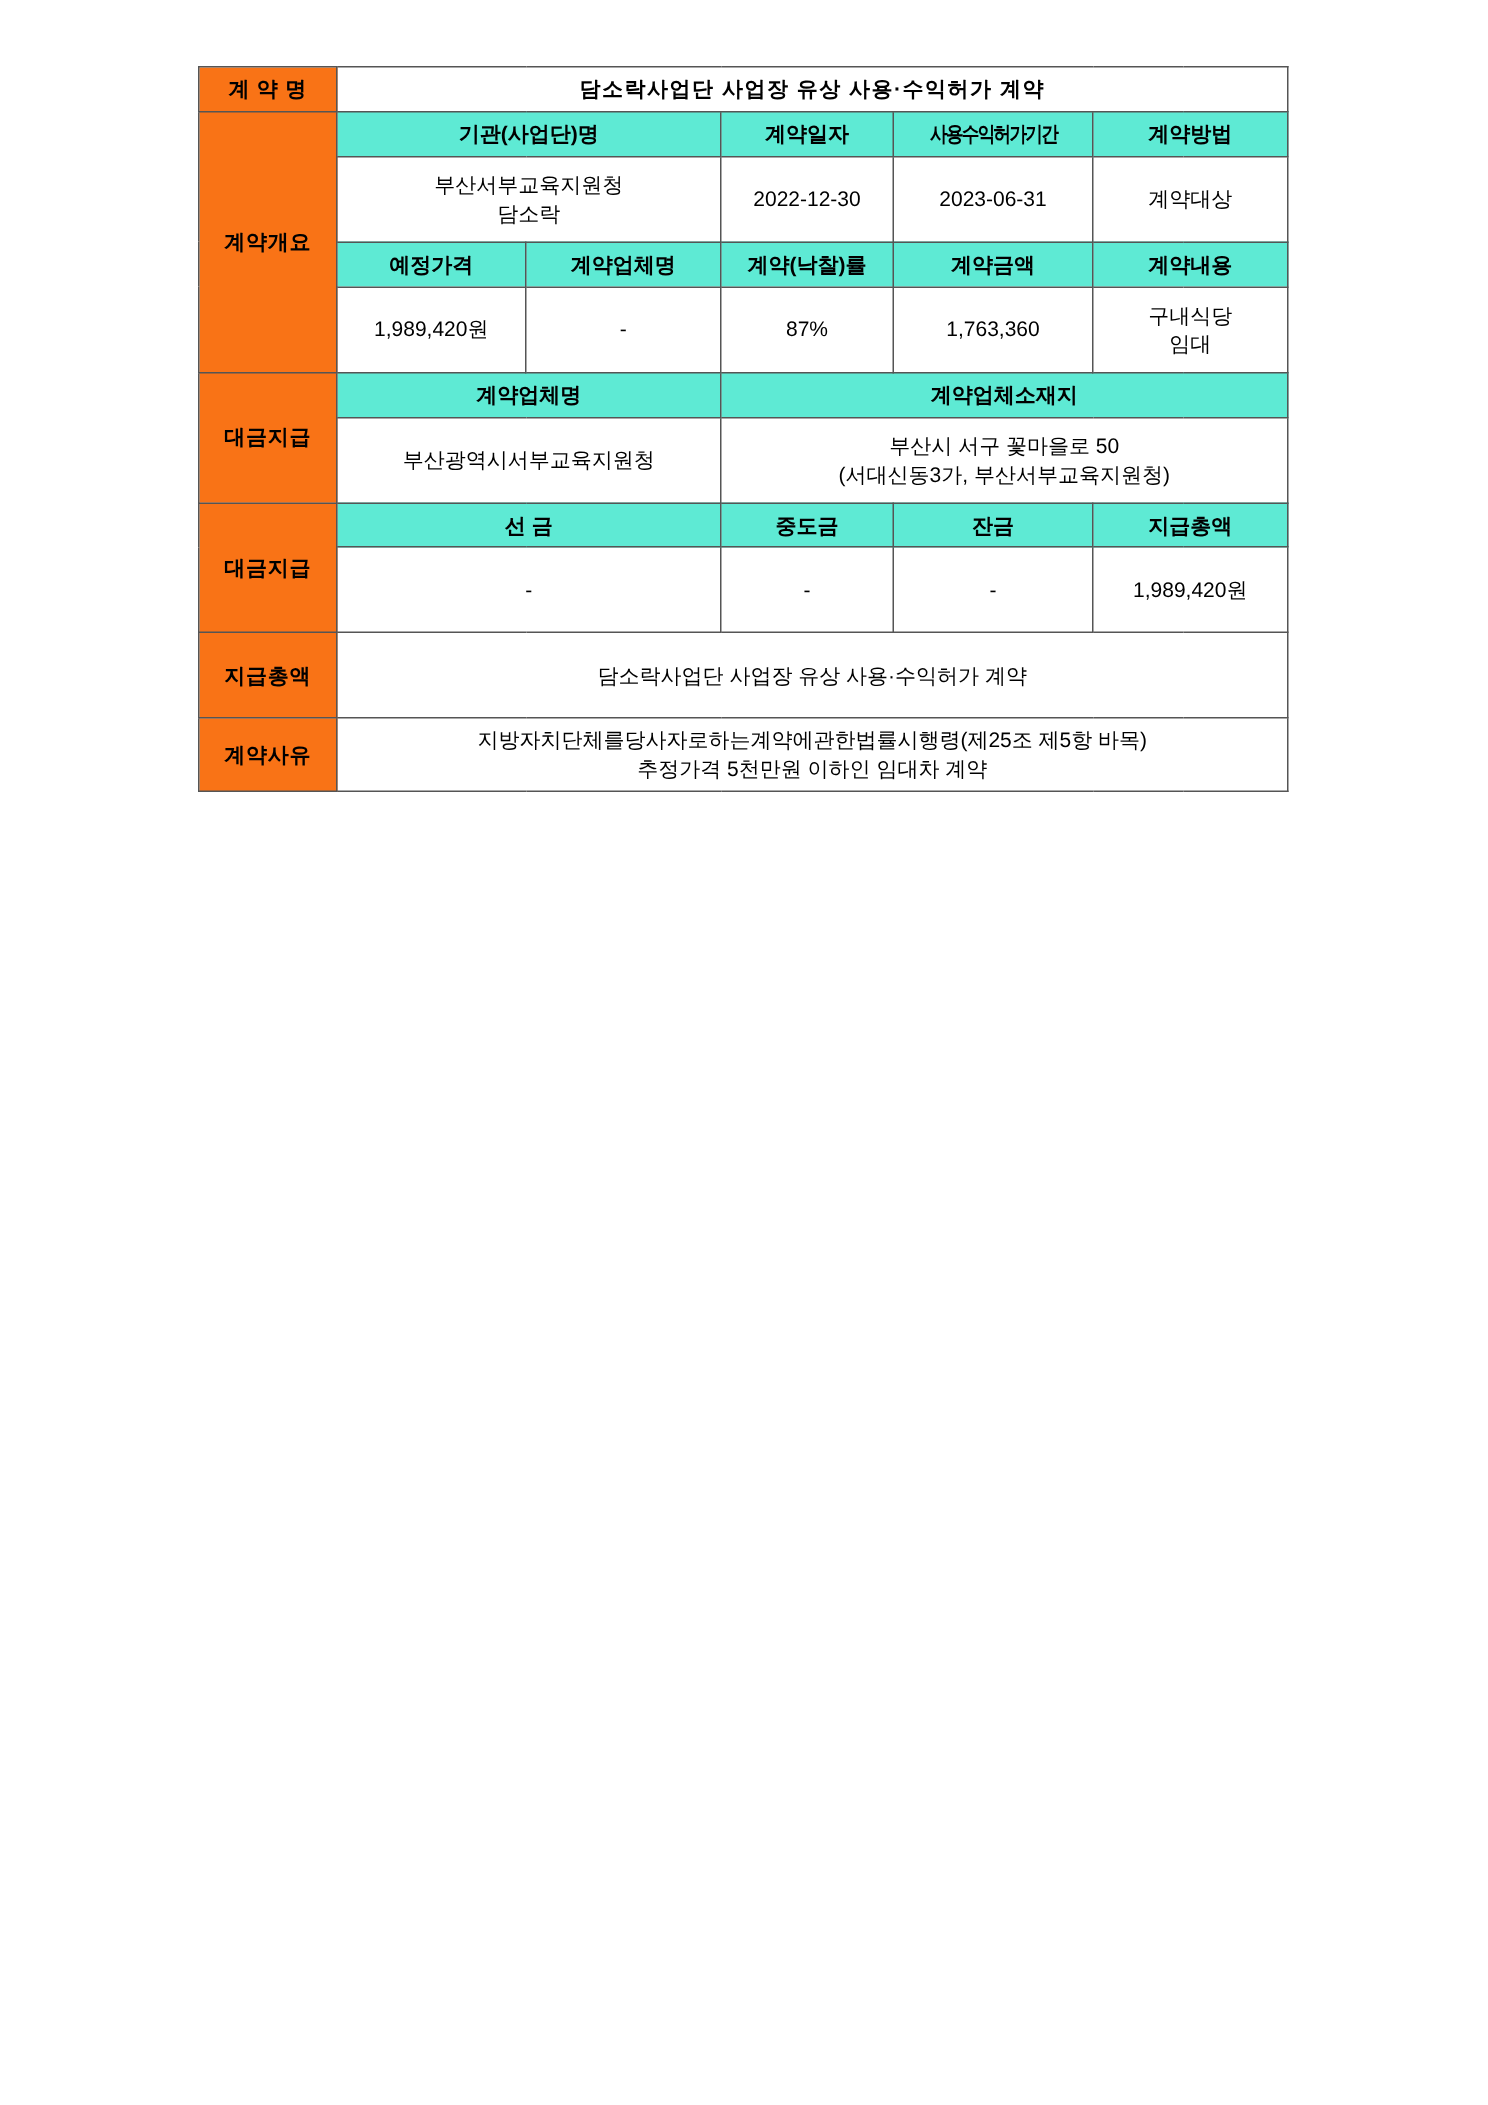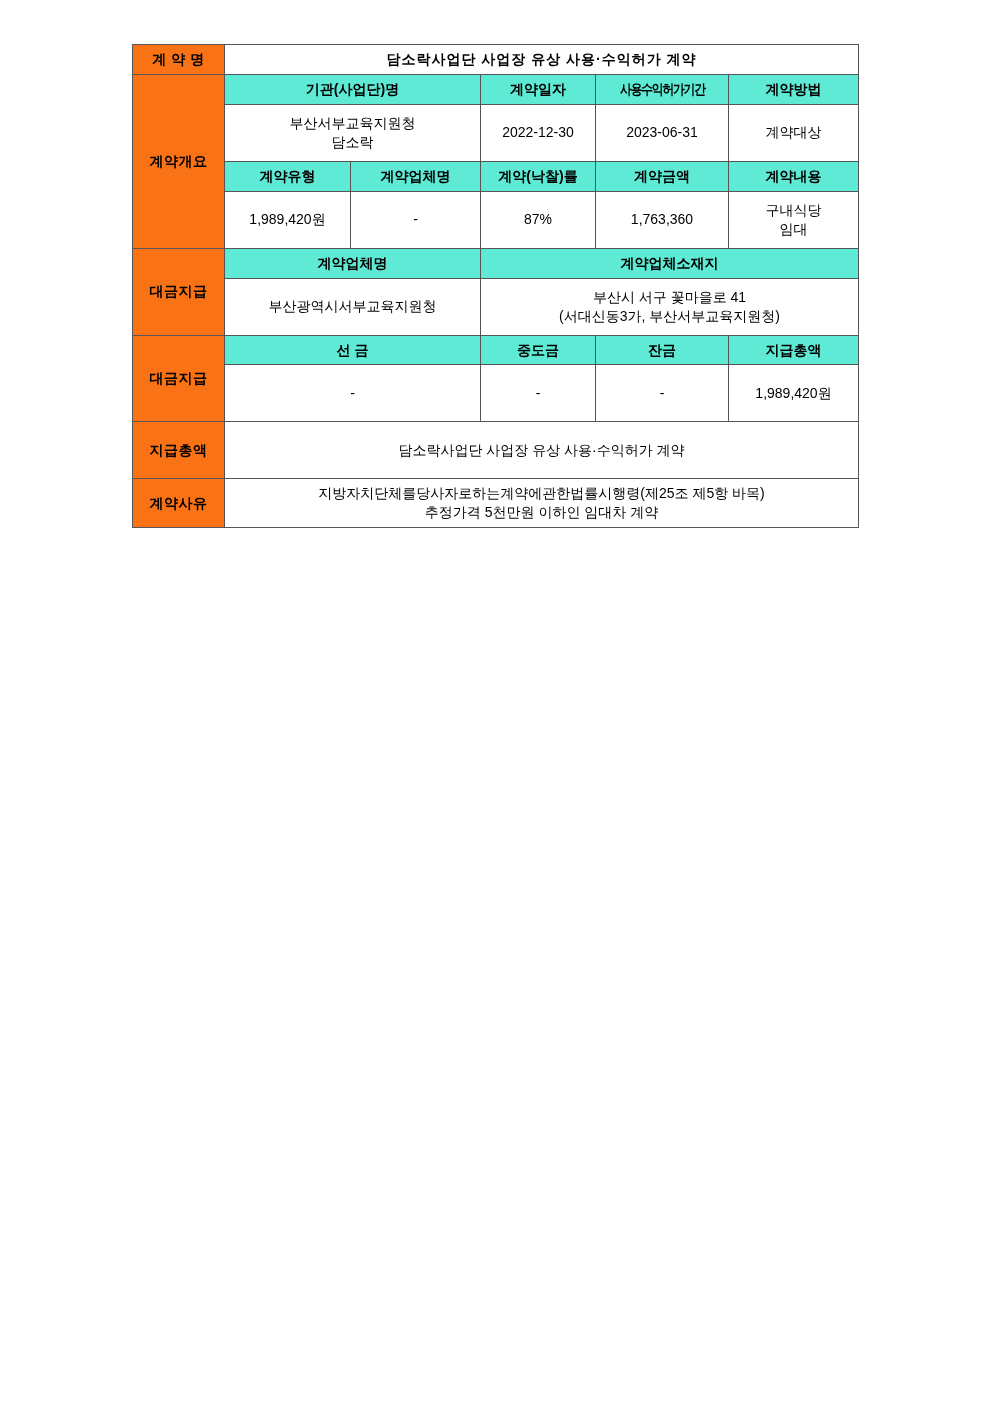--- a/index.html
+++ b/index.html
@@ -108,21 +108,21 @@
 
       <tr>
         <td class="multiline tall" colspan="2">부산서부교육지원청
 담소락</td>
         <td class="val">2022-12-30</td>
         <td class="val">2023-06-31</td>
         <td class="val" colspan="2">계약대상</td>
       </tr>
 
       <tr>
-        <td class="subhead">계약유형</td>
+        <td class="subhead">예정가격</td>
         <td class="subhead">계약업체명</td>
         <td class="subhead">계약(낙찰)률</td>
         <td class="subhead">계약금액</td>
         <td class="subhead" colspan="2">계약내용</td>
       </tr>
 
       <tr>
         <td class="val tall">1,989,420원</td>
         <td class="val">-</td>
         <td class="val">87%</td>
@@ -131,21 +131,21 @@
 임대</td>
       </tr>
 
       <tr>
         <td class="label" rowspan="2">대금지급</td>
         <td class="subhead" colspan="2">계약업체명</td>
         <td class="subhead" colspan="4">계약업체소재지</td>
       </tr>
       <tr>
         <td class="small-wrap tall" colspan="2">부산광역시서부교육지원청</td>
-        <td class="multiline" colspan="4">부산시 서구 꽃마을로 41
+        <td class="multiline" colspan="4">부산시 서구 꽃마을로 50
 (서대신동3가,  부산서부교육지원청)</td>
       </tr>
 
       <tr>
         <td class="label" rowspan="2">대금지급</td>
         <td class="subhead" colspan="2">선 금</td>
         <td class="subhead">중도금</td>
         <td class="subhead">잔금</td>
         <td class="subhead" colspan="2">지급총액</td>
       </tr>

